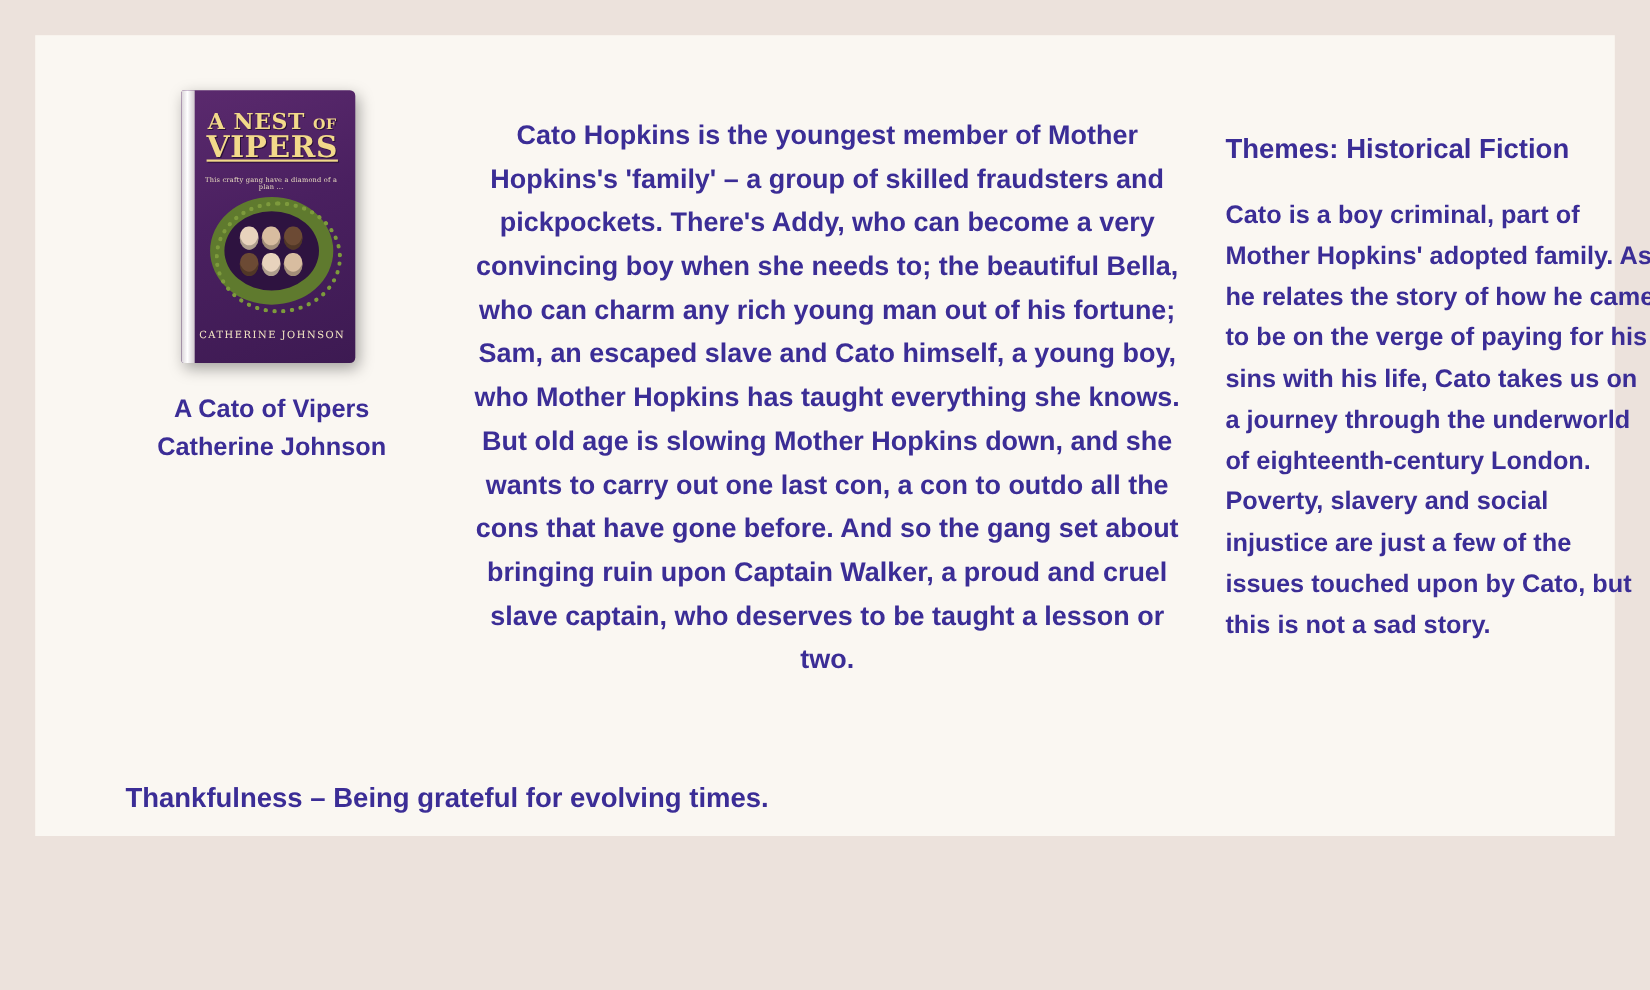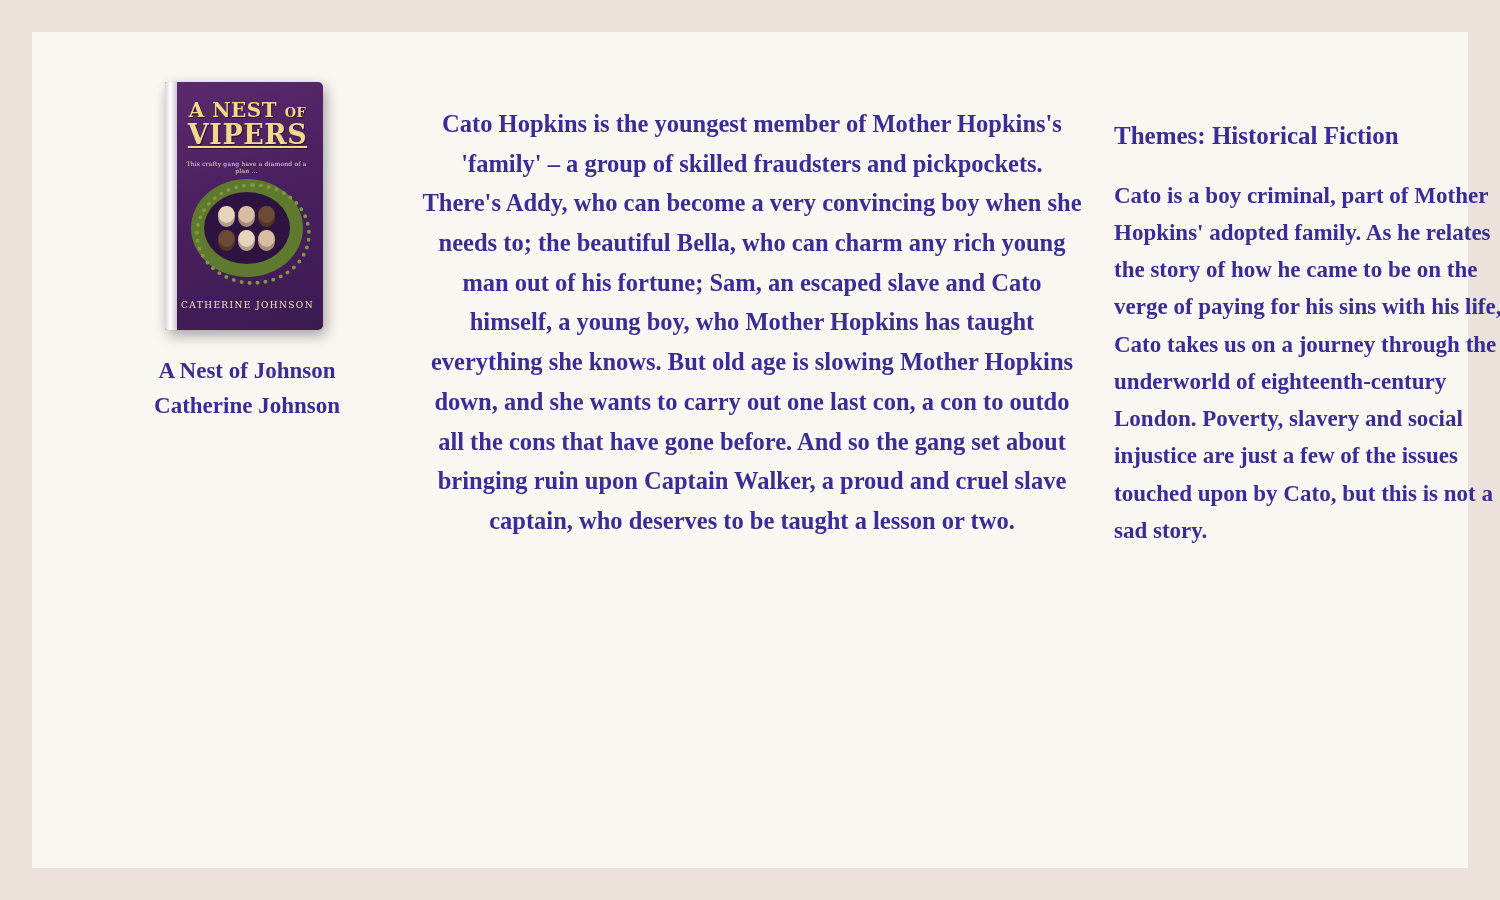--- a/index.html
+++ b/index.html
@@ -11,21 +11,21 @@
     height: 900px;
     background: #ece2dc;
     font-family: "DejaVu Sans", sans-serif;
     overflow: hidden;
   }
   .slide {
     position: absolute;
     left: 32px;
     top: 32px;
     width: 1436px;
-    height: 836px;
+    height: 728px;
     background: #faf7f2;
   }
 
   
   .book-col {
     position: absolute;
     left: 70px;
     top: 50px;
     width: 290px;
     text-align: center;
@@ -135,21 +135,21 @@
   }
   .book-meta {
     margin-top: 22px;
     color: #3a2f8f;
     font-size: 23px;
     line-height: 1.5;
   }
 
   
   .hand {
-    font-family: Liberation Serif, serif;
+    font-family: Liberation Sans, sans-serif;
     color: #3b2d96;
     font-weight: bold;
   }
   .blurb {
     position: absolute;
     left: 390px;
     top: 72px;
     width: 660px;
     text-align: center;
     font-size: 24.5px;
@@ -201,26 +201,27 @@
             <div class="face dark"></div>
             <div class="face pale"></div>
             <div class="face"></div>
           </div>
         </div>
         <div class="cover-author">CATHERINE JOHNSON</div>
       </div>
       <div class="pages"></div>
     </div>
     <div class="book-meta hand">
-      <div>A Nest of Johnson</div>
+      <div>A Cato of Vipers</div>
       <div>Catherine Johnson</div>
     </div>
   </div>
 
   <div class="blurb hand">Cato Hopkins is the youngest member of Mother Hopkins's 'family' – a group of skilled fraudsters and pickpockets. There's Addy, who can become a very convincing boy when she needs to; the beautiful Bella, who can charm any rich young man out of his fortune; Sam, an escaped slave and Cato himself, a young boy, who Mother Hopkins has taught everything she knows. But old age is slowing Mother Hopkins down, and she wants to carry out one last con, a con to outdo all the cons that have gone before. And so the gang set about bringing ruin upon Captain Walker, a proud and cruel slave captain, who deserves to be taught a lesson or two.</div>
 
   <div class="themes">
     <div class="themes-title hand">Themes: Historical Fiction</div>
     <div class="themes-body hand">Cato is a boy criminal, part of Mother Hopkins' adopted family. As he relates the story of how he came to be on the verge of paying for his sins with his life, Cato takes us on a journey through the underworld of eighteenth-century London. Poverty, slavery and social injustice are just a few of the issues touched upon by Cato, but this is not a sad story.</div>
   </div>
 
+  <div class="value-line hand">Thankfulness – Being grateful for evolving times.</div>
 
 </div>
 
 </body></html>

